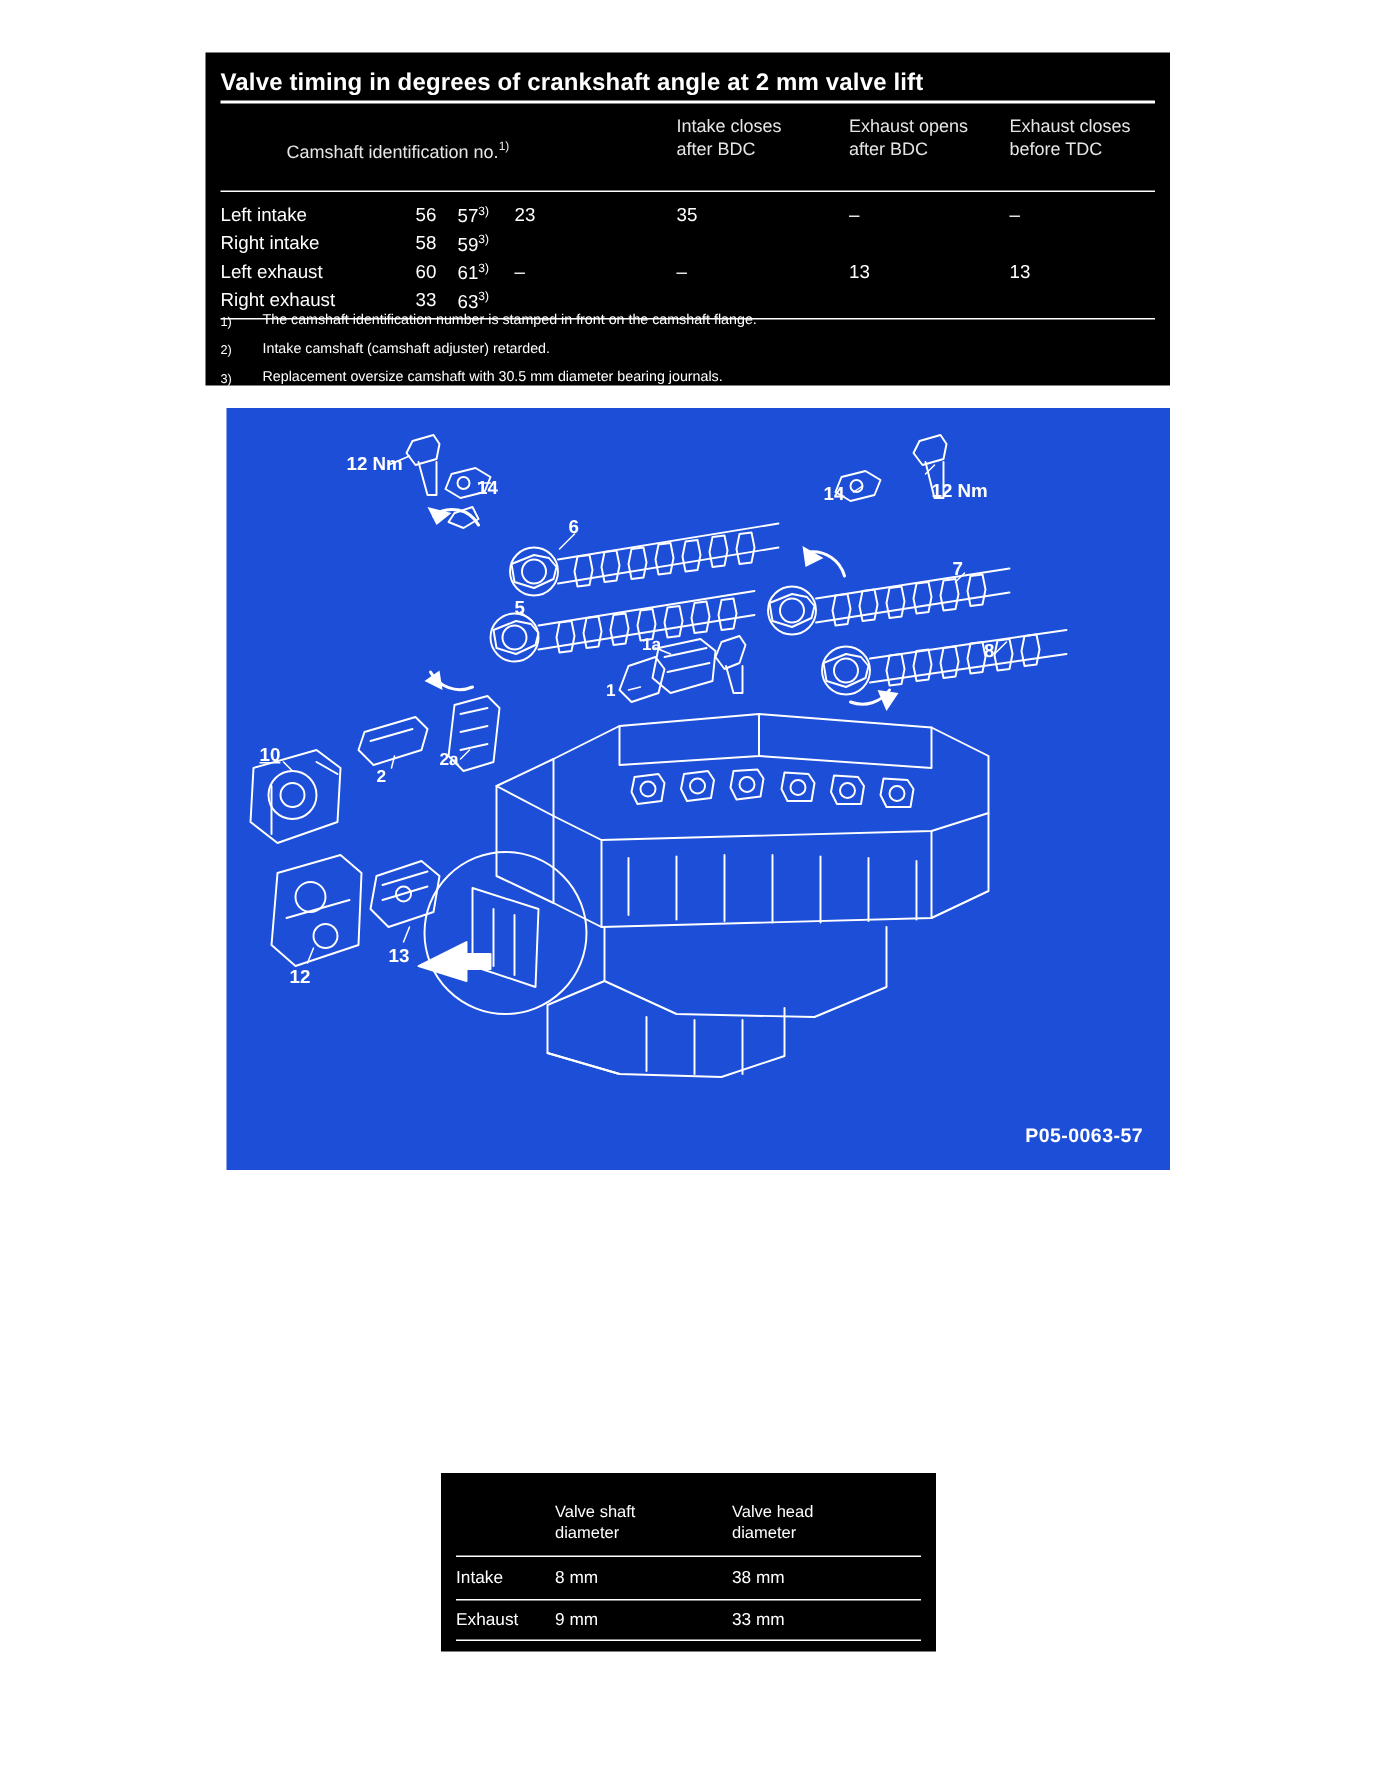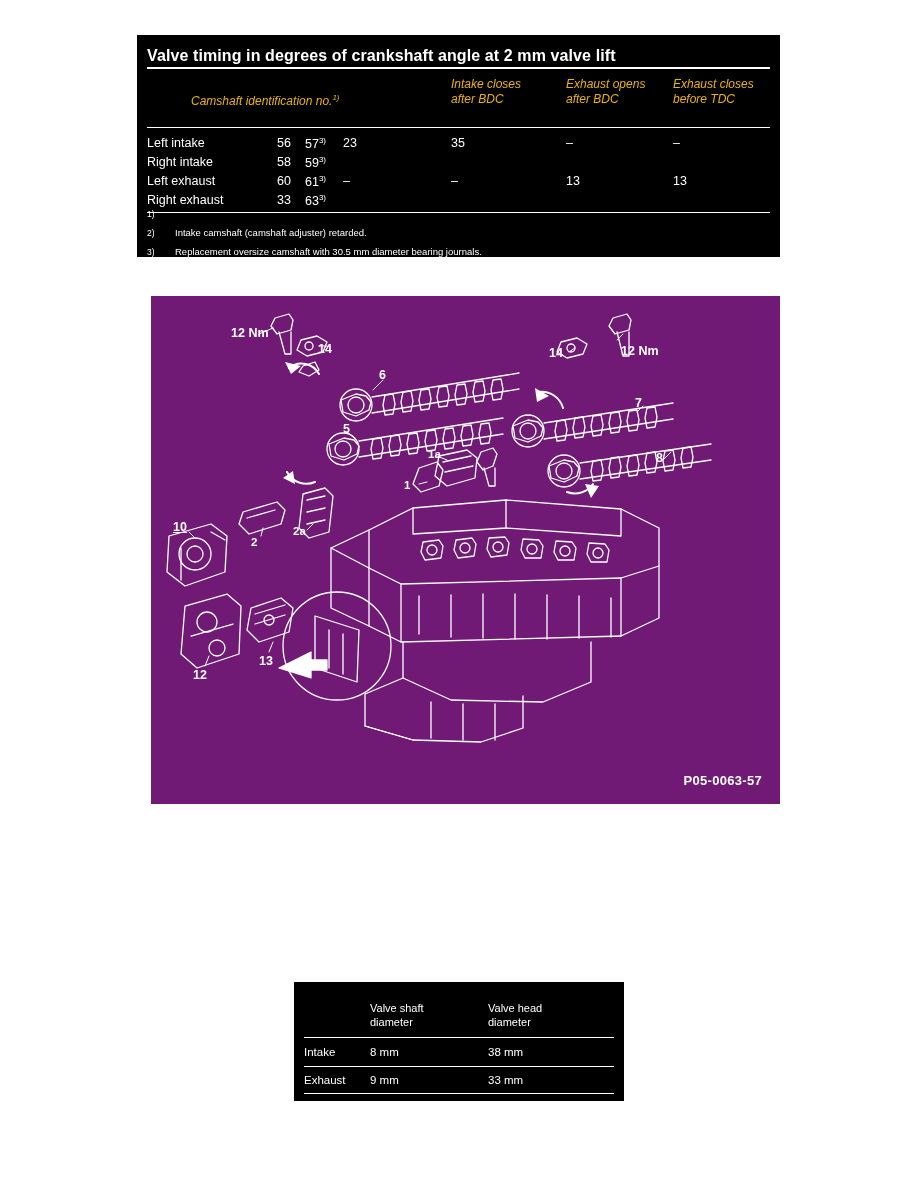--- a/index.html
+++ b/index.html
@@ -40,23 +40,22 @@
     position: absolute;
     background: #ffffff;
     height: 1px;
   }
   .rule.thick { height: 2px; }
 
   .timing-head {
     position: absolute;
     font-size: 12px;
     line-height: 15px;
-    color: #eab308;
+    color: #e5e5e5;
     white-space: pre-line;
-    font-style: italic;
   }
   .timing-cell {
     position: absolute;
     font-size: 12.5px;
     color: #ffffff;
     white-space: nowrap;
   }
   .sup {
     font-size: 8px;
     vertical-align: super;
@@ -81,23 +80,22 @@
   }
   .fn-mark sup { font-size: 8.5px; }
 
   
   .figure-block {
     position: absolute;
     left: 151px;
     top: 272px;
     width: 629px;
     height: 508px;
-    background: #701a75;
+    background: #1d4ed8;
     overflow: hidden;
-    margin-top: 24px;
   }
   .figure-block svg {
     position: absolute;
     left: 0;
     top: 0;
   }
   .fig-code {
     position: absolute;
     right: 18px;
     bottom: 16px;
@@ -190,20 +188,21 @@
   <div class="timing-cell" style="left:140px; top:158px;">33</div>
   <div class="timing-cell" style="left:168px; top:158px;">
     <span>63</span><span class="sup">3)</span>
   </div>
 
   <div class="rule" style="left:10px; top:177px; width:623px;"></div>
 
   <div class="footnotes">
     <div class="fn-row">
       <div class="fn-mark"><sup>1)</sup></div>
+      <div>The camshaft identification number is stamped in front on the camshaft flange.</div>
     </div>
     <div class="fn-row">
       <div class="fn-mark"><sup>2)</sup></div>
       <div>Intake camshaft (camshaft adjuster) retarded.</div>
     </div>
     <div class="fn-row">
       <div class="fn-mark"><sup>3)</sup></div>
       <div>Replacement oversize camshaft with 30.5 mm diameter bearing journals.</div>
     </div>
   </div>

